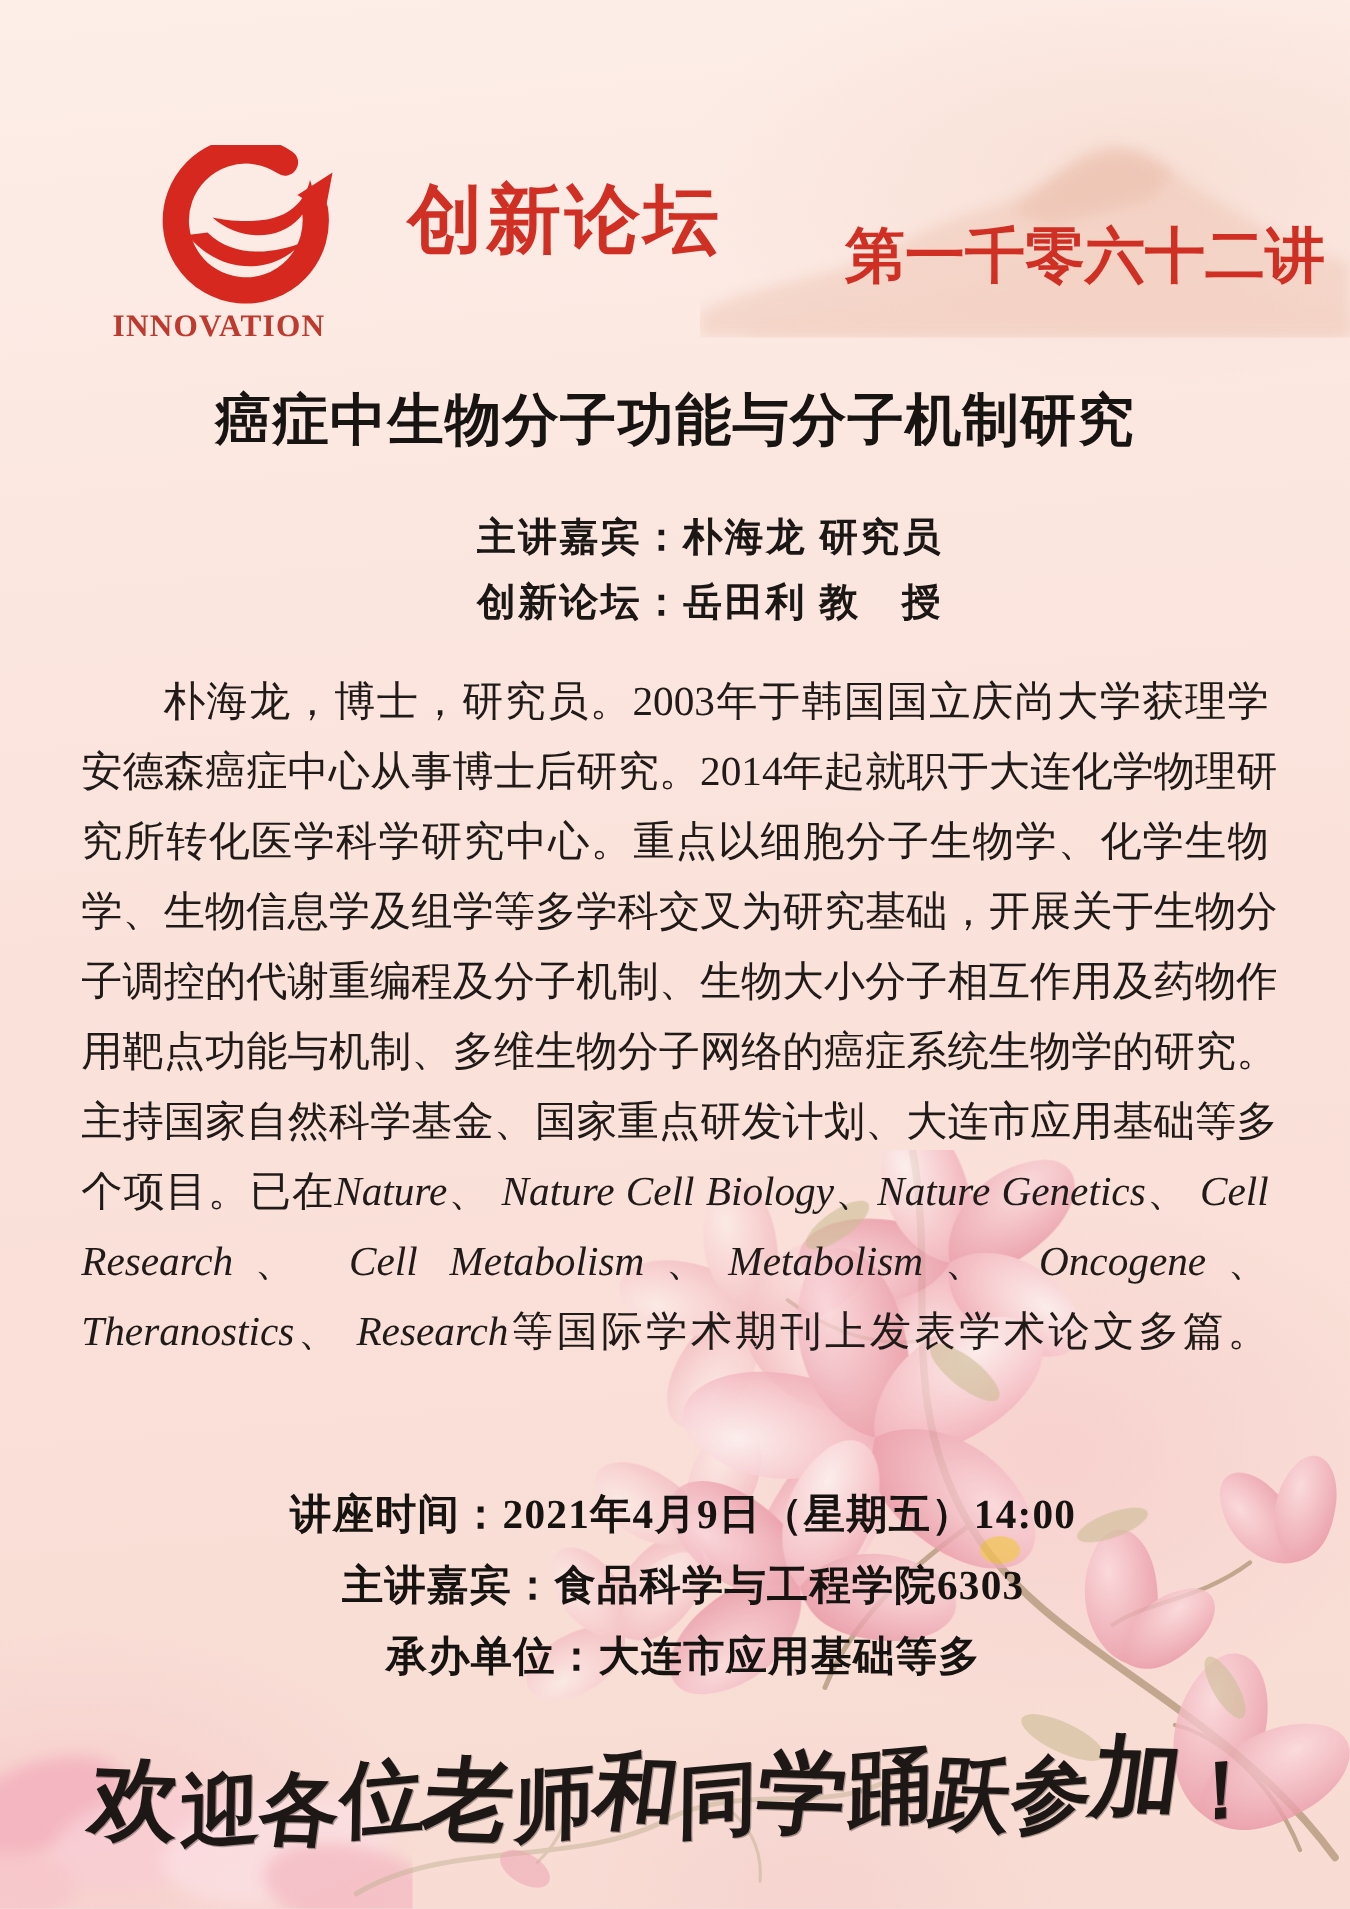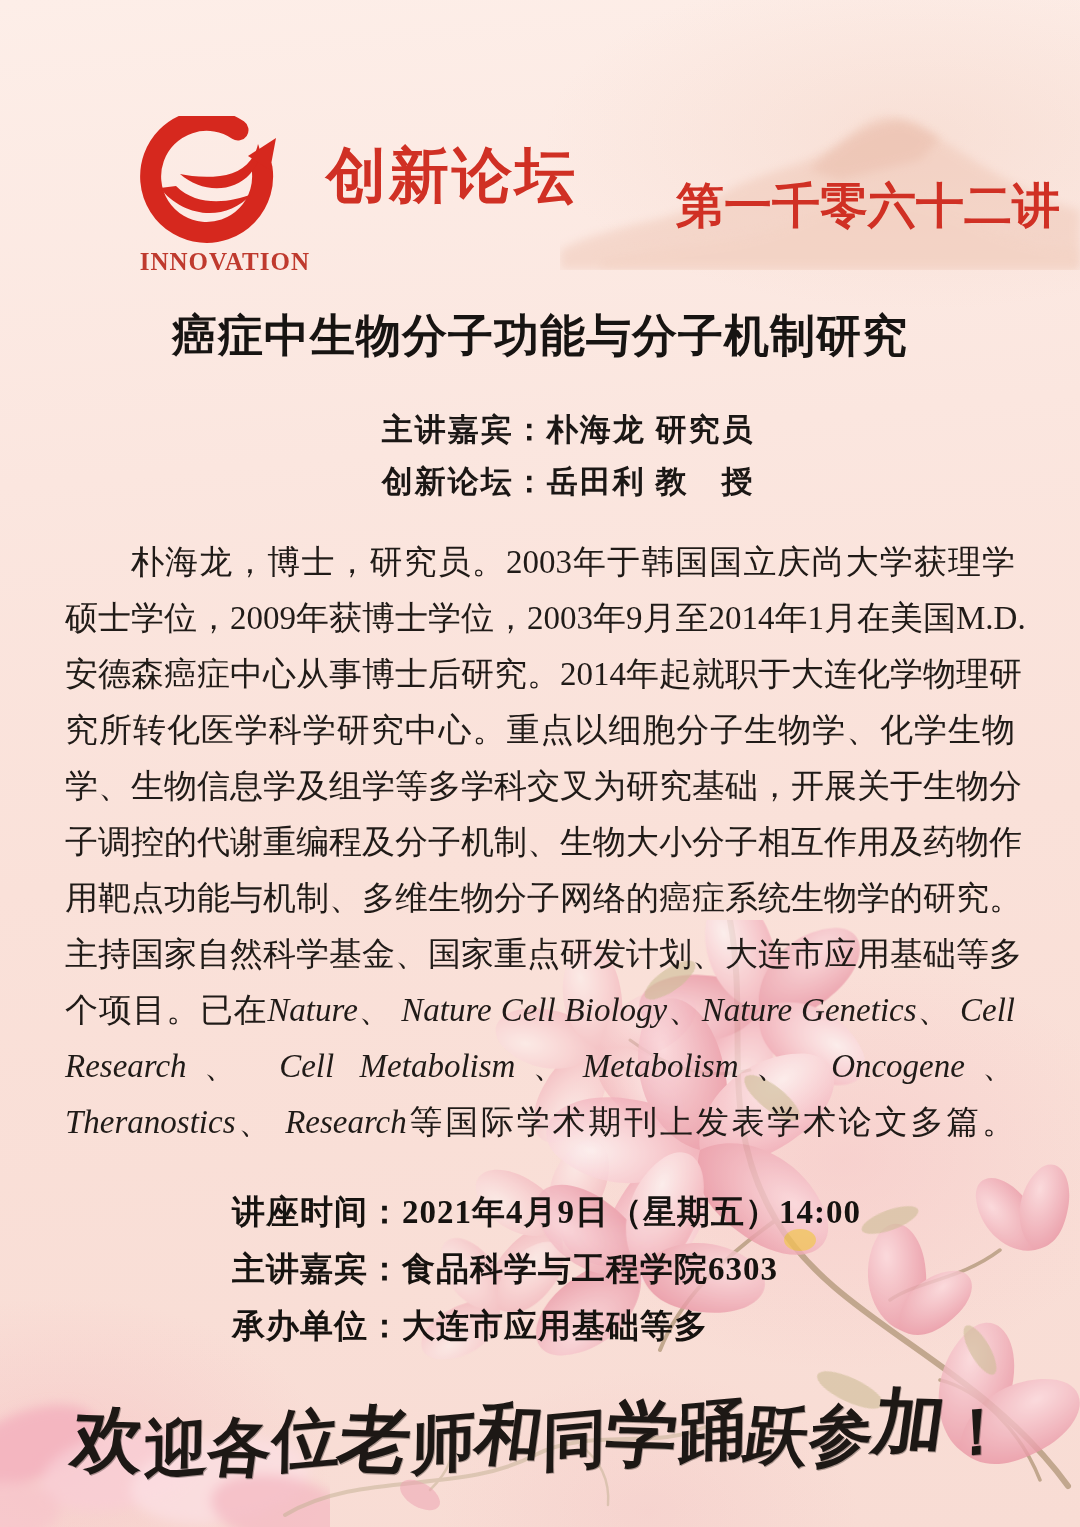--- a/index.html
+++ b/index.html
@@ -16,21 +16,21 @@
     background:
       radial-gradient(420px 300px at 78% 76%, rgba(243,178,186,.30), transparent 70%),
       radial-gradient(380px 240px at 6% 96%, rgba(243,178,186,.38), transparent 70%),
       radial-gradient(520px 240px at 85% 9%, rgba(238,198,180,.30), transparent 72%),
       radial-gradient(300px 200px at 60% 99%, rgba(240,185,190,.25), transparent 70%);
   }
   .art{position:absolute;z-index:0;}
   .content{position:absolute;inset:0;z-index:2;}
 
   
-  .logo{position:absolute;left:100px;top:116px;width:210px;text-align:right;}
+  .logo{position:absolute;left:90px;top:116px;width:210px;text-align:left;}
   .logo svg{display:block;margin:0 auto;}
   .logo-word{display:block;margin-top:2px;font-size:25px;letter-spacing:1px;color:#bf3a2e;font-weight:bold;}
   .forum-title{
     position:absolute;left:326px;top:146px;
     font-size:60px;font-weight:900;color:#d03024;letter-spacing:3px;line-height:1;
   }
   .lecture-no{
     position:absolute;left:676px;top:182px;
     font-size:48px;font-weight:900;color:#d03024;letter-spacing:0px;line-height:1;
   }
@@ -47,21 +47,21 @@
   .bio{position:absolute;left:65px;top:534px;width:950px;color:#201b18;}
   .bio-line{
     font-size:33px;line-height:56px;white-space:nowrap;
     text-align:justify;text-align-last:justify;
   }
   .bio-line.indent{text-indent:2em;}
   .bio i{}
 
   
   .details{position:absolute;left:232px;top:1184px;}
-  .detail-row{font-size:33px;line-height:57px;font-weight:bold;color:#161310;letter-spacing:1px;}
+  .detail-row{font-size:33px;line-height:57px;font-weight:bold;color:#161310;letter-spacing:1px;text-align:center;}
 
   
   .welcome{
     position:absolute;left:0;top:1392px;width:100%;
     display:flex;justify-content:center;align-items:flex-end;
     transform:rotate(-1.2deg);
     color:#1d1815;font-weight:900;
   }
   .welcome span{
     display:inline-block;font-size:64px;line-height:1.2;
@@ -222,21 +222,20 @@
 
     <h1 class="main-title">癌症中生物分子功能与分子机制研究</h1>
 
     <div class="speakers">
         <div class="speaker-row">主讲嘉宾：朴海龙 研究员</div>
         <div class="speaker-row">创新论坛：岳田利 教　授</div>
       </div>
 
     <div class="bio">
         <div class="bio-line indent"><span>朴海龙，博士，研究员。2003年于韩国国立庆尚大学获理学</span></div>
-        <div class="bio-line"><span>硕士学位，2009年获博士学位，2003年9月至2014年1月在美国M.D.</span></div>
         <div class="bio-line"><span>安德森癌症中心从事博士后研究。2014年起就职于大连化学物理研</span></div>
         <div class="bio-line"><span>究所转化医学科学研究中心。重点以细胞分子生物学、化学生物</span></div>
         <div class="bio-line"><span>学、生物信息学及组学等多学科交叉为研究基础，开展关于生物分</span></div>
         <div class="bio-line"><span>子调控的代谢重编程及分子机制、生物大小分子相互作用及药物作</span></div>
         <div class="bio-line"><span>用靶点功能与机制、多维生物分子网络的癌症系统生物学的研究。</span></div>
         <div class="bio-line"><span>主持国家自然科学基金、国家重点研发计划、大连市应用基础等多</span></div>
         <div class="bio-line"><span>个项目。已在</span><i>Nature</i><span>、 </span><i>Nature Cell Biology</i><span>、</span><i>Nature Genetics</i><span>、 </span><i>Cell</i></div>
         <div class="bio-line"><i>Research</i><span>、 </span><i>Cell Metabolism</i><span>、</span><i>Metabolism</i><span>、 </span><i>Oncogene</i><span>、</span></div>
         <div class="bio-line"><i>Theranostics</i><span>、 </span><i>Research</i><span>等国际学术期刊上发表学术论文多篇。</span></div>
       </div>

